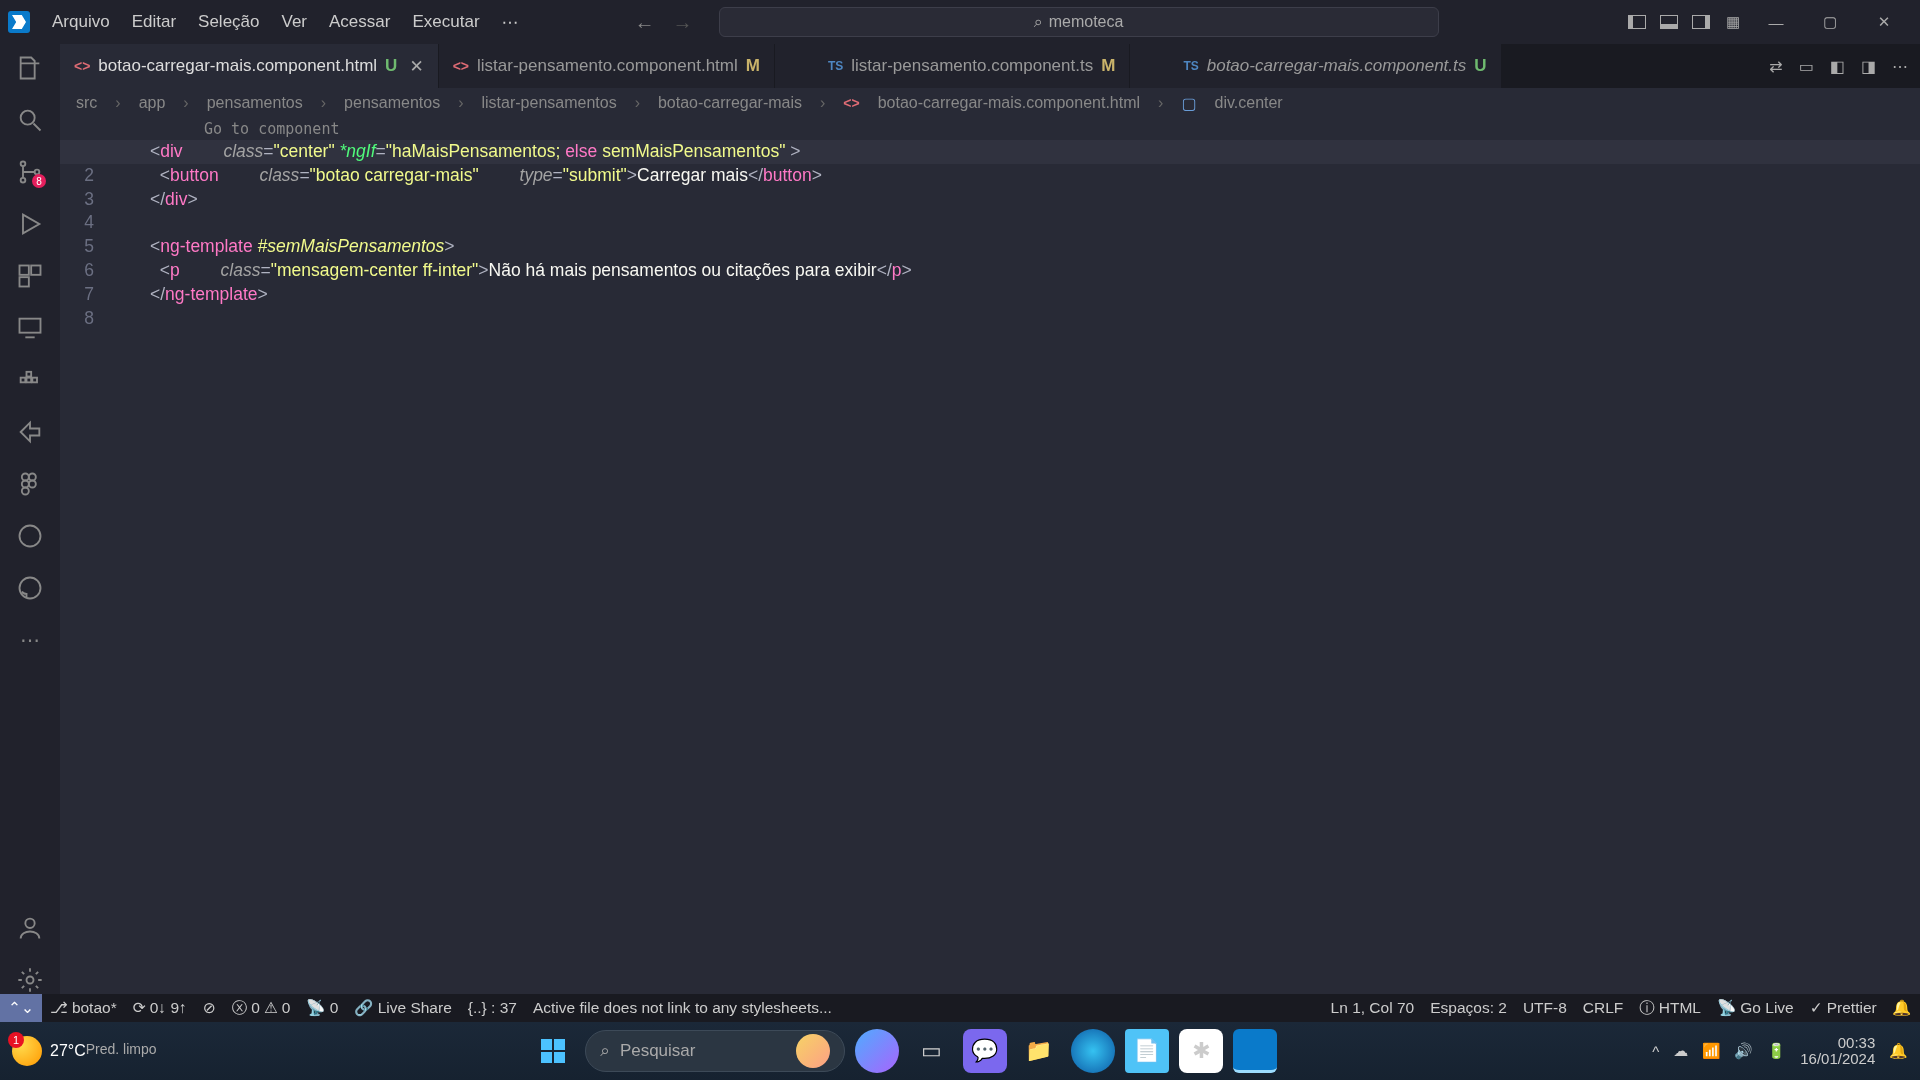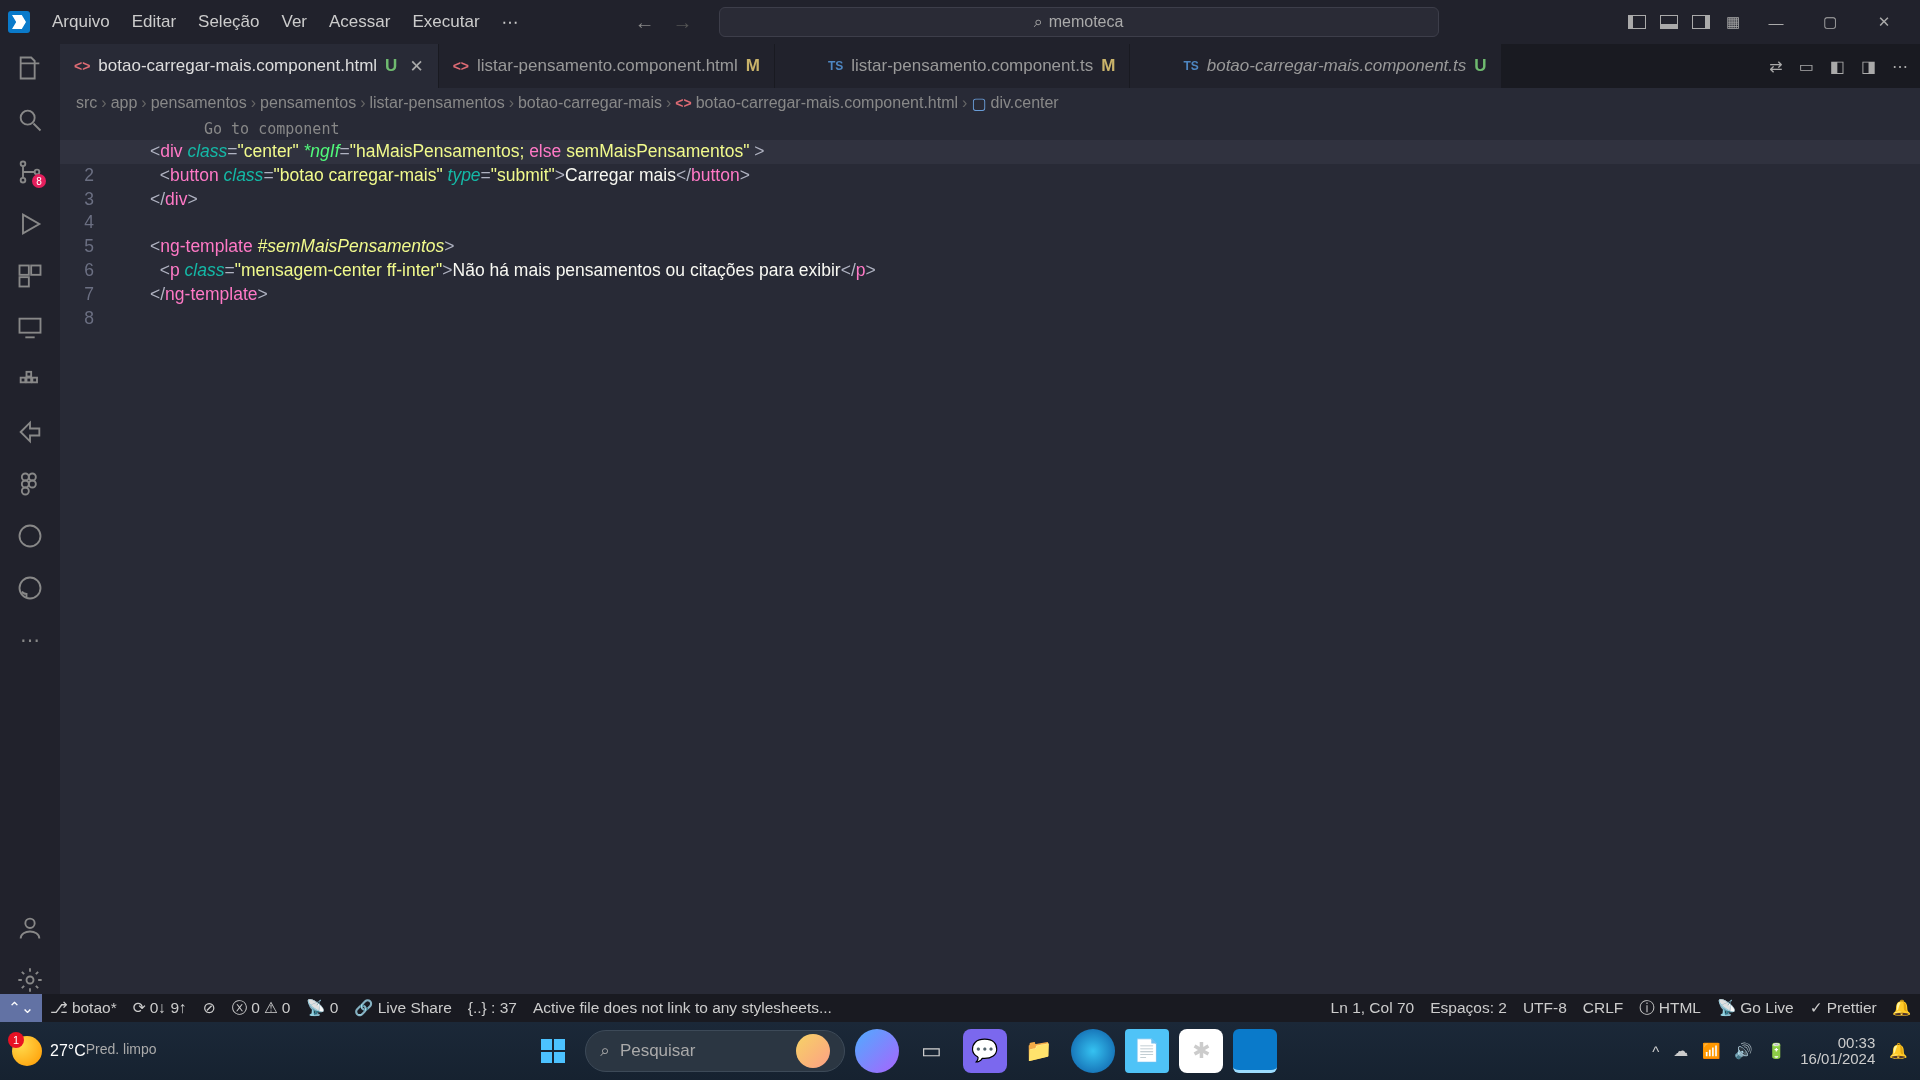--- a/index.html
+++ b/index.html
@@ -41,39 +41,39 @@
 .tab .fname { white-space: nowrap; }
 .tab .fname.italic { font-style: italic; }
 .tab .status { font-weight: bold; }
 .tab .status.u { color: #6fba6f; }
 .tab .status.m { color: #c9b36a; }
 .tab .close { color: #aaa; margin-left: 4px; }
 .tabs .tabspacer { flex: 1; }
 .tabs .tabactions { display: flex; align-items: center; gap: 16px; padding: 0 12px; color: #aaa; font-size: 16px; }
 
 
-.breadcrumbs { height: 30px; display: flex; align-items: center; gap: 4px; padding: 0 16px; font-size: 16px; color: #888; background: #282a36; }
+.breadcrumbs { height: 30px; display: flex; align-items: center; gap: 18px; padding: 0 16px; font-size: 16px; color: #888; background: #282a36; }
 .breadcrumbs .sep { color: #666; }
 .breadcrumbs .bc-icon { color: #e06c75; font-weight: bold; font-size: 14px; }
 .breadcrumbs .bc-box { color: #6a9dd8; }
 
 
 .code-hint { padding: 2px 0 0 144px; font-size: 15px; color: #888; font-family: Consolas, monospace; }
 .code { flex: 1; font-family: Consolas, monospace; font-size: 17.5px; line-height: 23.8px; padding-top: 2px; display: flex; }
 .gutter { width: 60px; text-align: right; padding-right: 26px; color: #6b6f82; user-select: none; }
 .gutter div { height: 23.8px; }
 .gutter div.current { color: #d8dce8; }
 .lines { flex: 1; }
 .line { height: 23.8px; white-space: pre; padding-left: 30px; }
 .line.current { background: #30323f; margin-left: -60px; padding-left: 90px; }
 
 
 .pun { color: #b0b3c2; }
 .tag { color: #ff79c6; }
-.attr { color: #14b8a6; font-style: italic; }
+.attr { color: #a3a3a3; font-style: italic; margin-left: 36px; }
 .dir { color: #50fa7b; font-style: italic; }
 .str { color: #f1fa8c; }
 .txt { color: #f8f8f2; }
 .kw { color: #ff79c6; }
 .var { color: #f1fa8c; font-style: italic; }
 
 
 .statusbar { height: 28px; background: #191a21; display: flex; align-items: center; font-size: 15.5px; color: #ccc; }
 .statusbar .remote { width: 42px; height: 28px; background: #6272a4; display: flex; align-items: center; justify-content: center; color: #fff; }
 .statusbar .sbitem { display: flex; align-items: center; gap: 4px; padding: 0 8px; height: 28px; }

